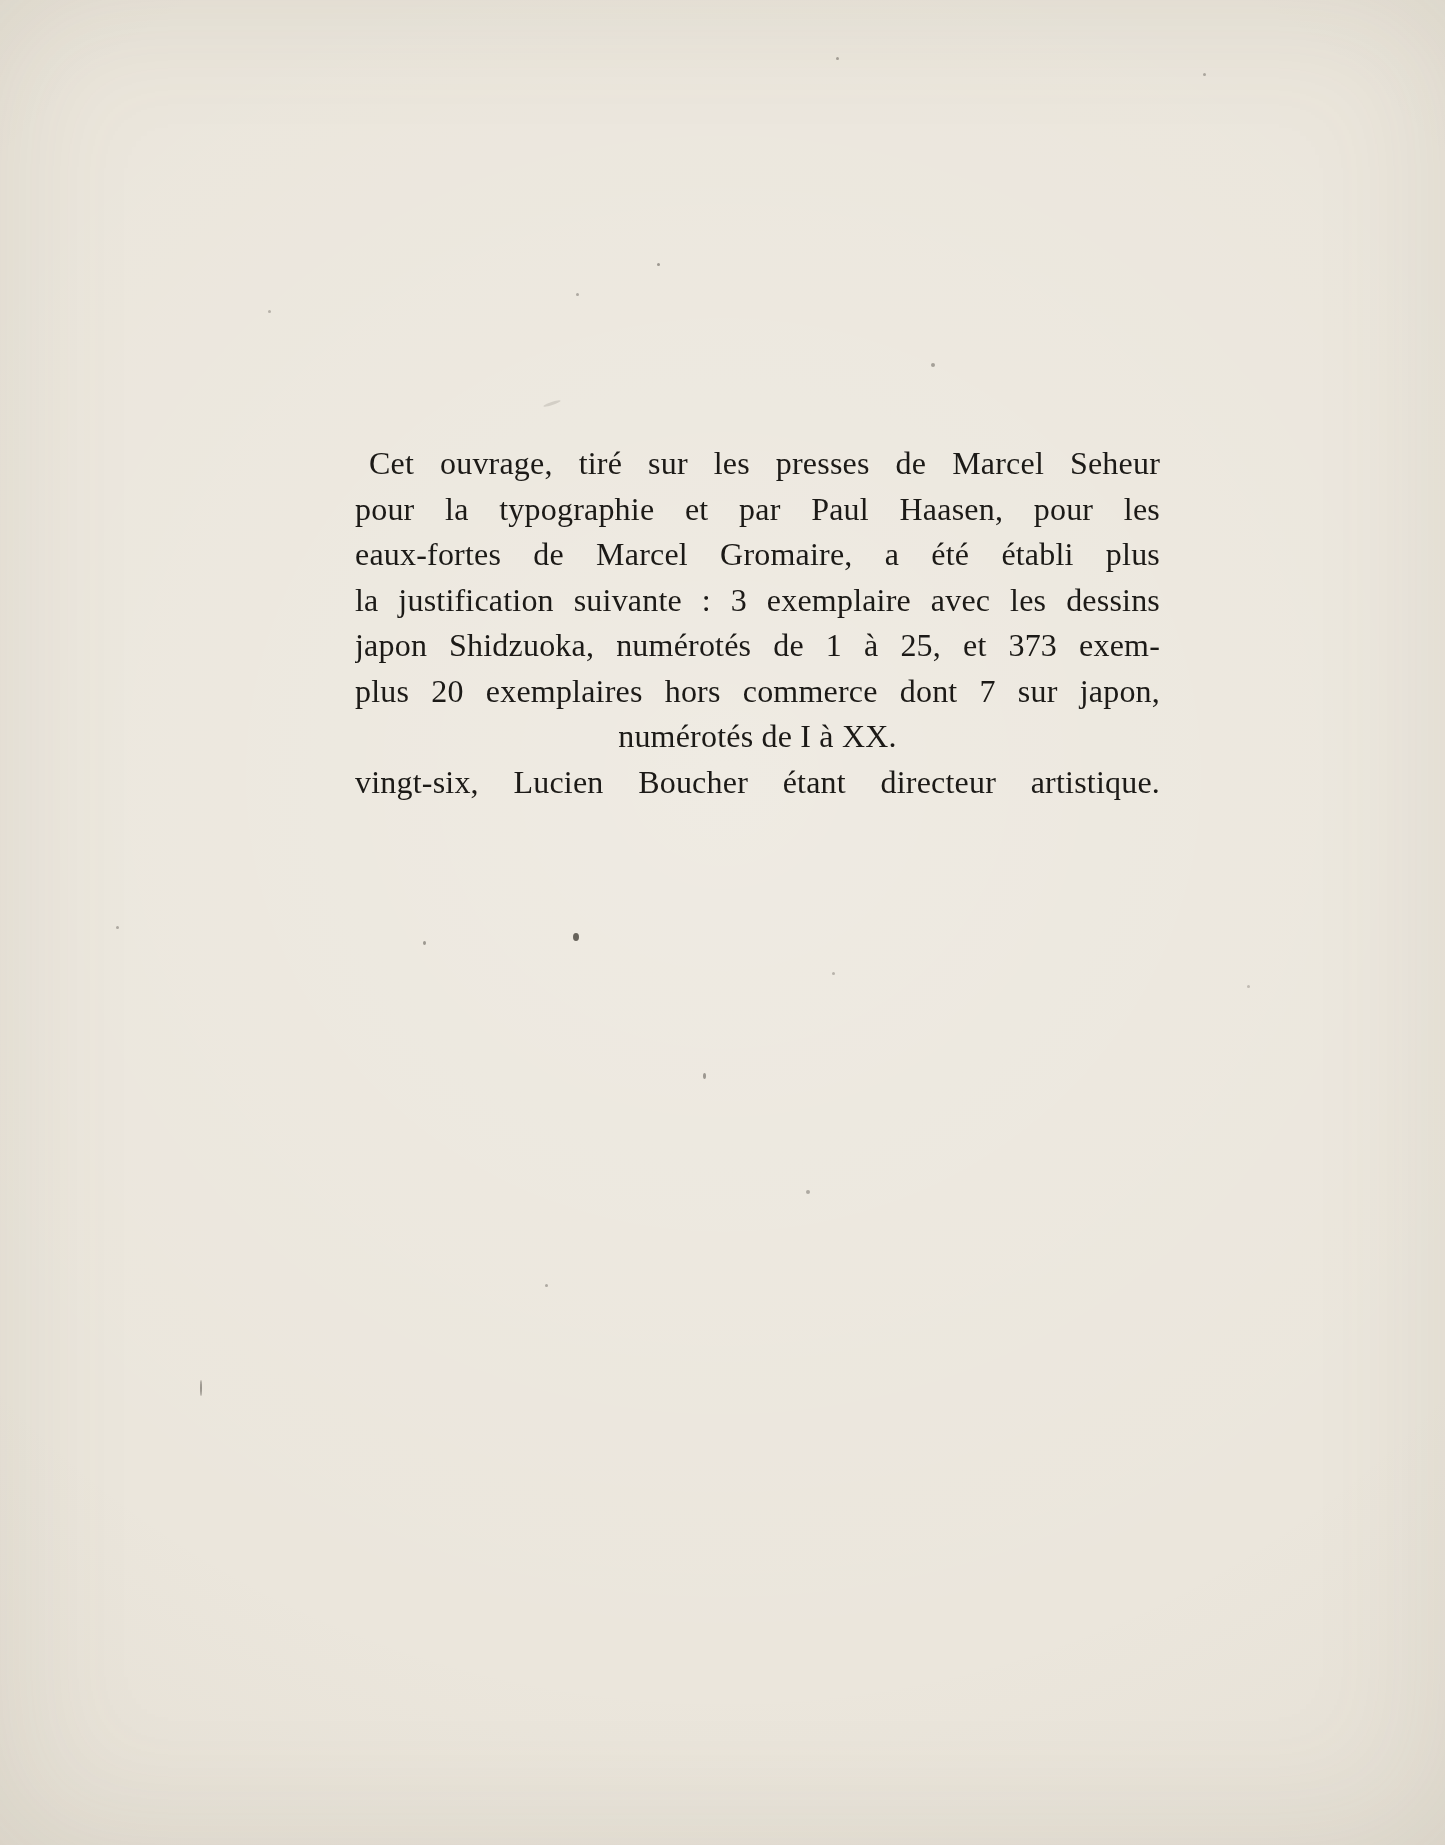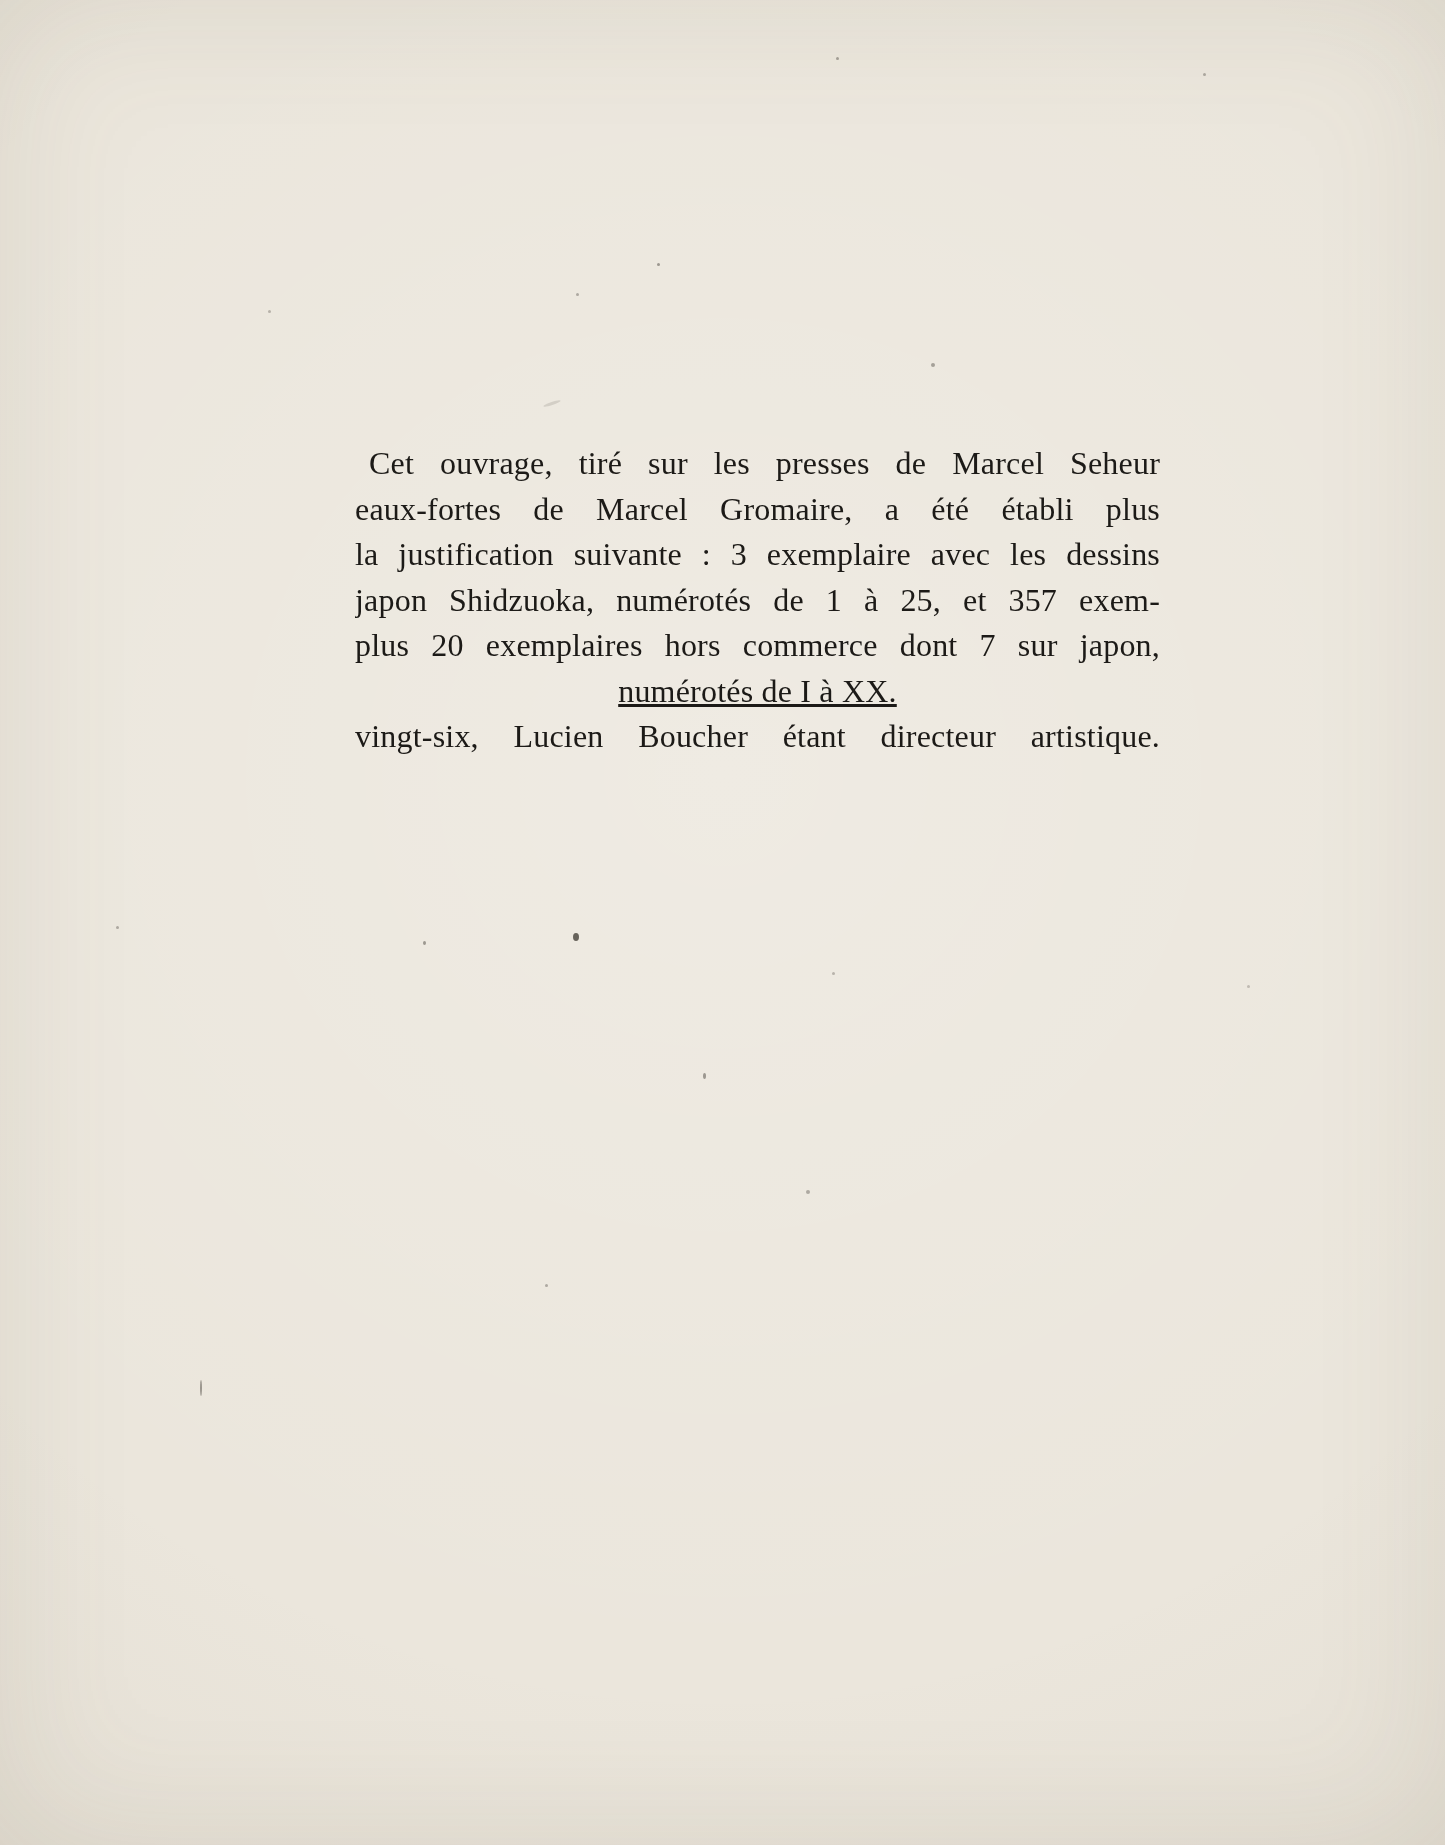--- a/index.html
+++ b/index.html
@@ -41,39 +41,39 @@
     white-space: normal;
     overflow: hidden;
     height: 45.5px;
   }
   .line.indent {
     text-indent: 14px;
   }
   .line.center {
     text-align: center;
     text-align-last: center;
-    text-decoration: underline;
   }
   .speck {
     position: absolute;
     background: #3a352e;
     border-radius: 50%;
     pointer-events: none;
   }
 </style>
 </head>
 <body>
 
 <div class="paper">
 
   <div class="colophon">
     <div class="line indent">Cet ouvrage, tiré sur les presses de Marcel Seheur</div>
+    <div class="line">pour la typographie et par Paul Haasen, pour les</div>
     <div class="line">eaux-fortes de Marcel Gromaire, a été établi plus</div>
     <div class="line">la justification suivante : 3 exemplaire avec les dessins</div>
-    <div class="line">japon Shidzuoka, numérotés de 1 à 25, et 357 exem-</div>
+    <div class="line">japon Shidzuoka, numérotés de 1 à 25, et 373 exem-</div>
     <div class="line">plus 20 exemplaires hors commerce dont 7 sur japon,</div>
     <div class="line center">numérotés de I à XX.</div>
     <div class="line">vingt-six, Lucien Boucher étant directeur artistique.</div>
   </div>
 
   <div id="specks">
       <span class="speck" style="left: 836px; top: 57px; width: 3px; height: 3px; opacity: 0.4;"></span>
       <span class="speck" style="left: 1203px; top: 73px; width: 3px; height: 3px; opacity: 0.35;"></span>
       <span class="speck" style="left: 657px; top: 263px; width: 3px; height: 3px; opacity: 0.45;"></span>
       <span class="speck" style="left: 576px; top: 293px; width: 3px; height: 3px; opacity: 0.35;"></span>

